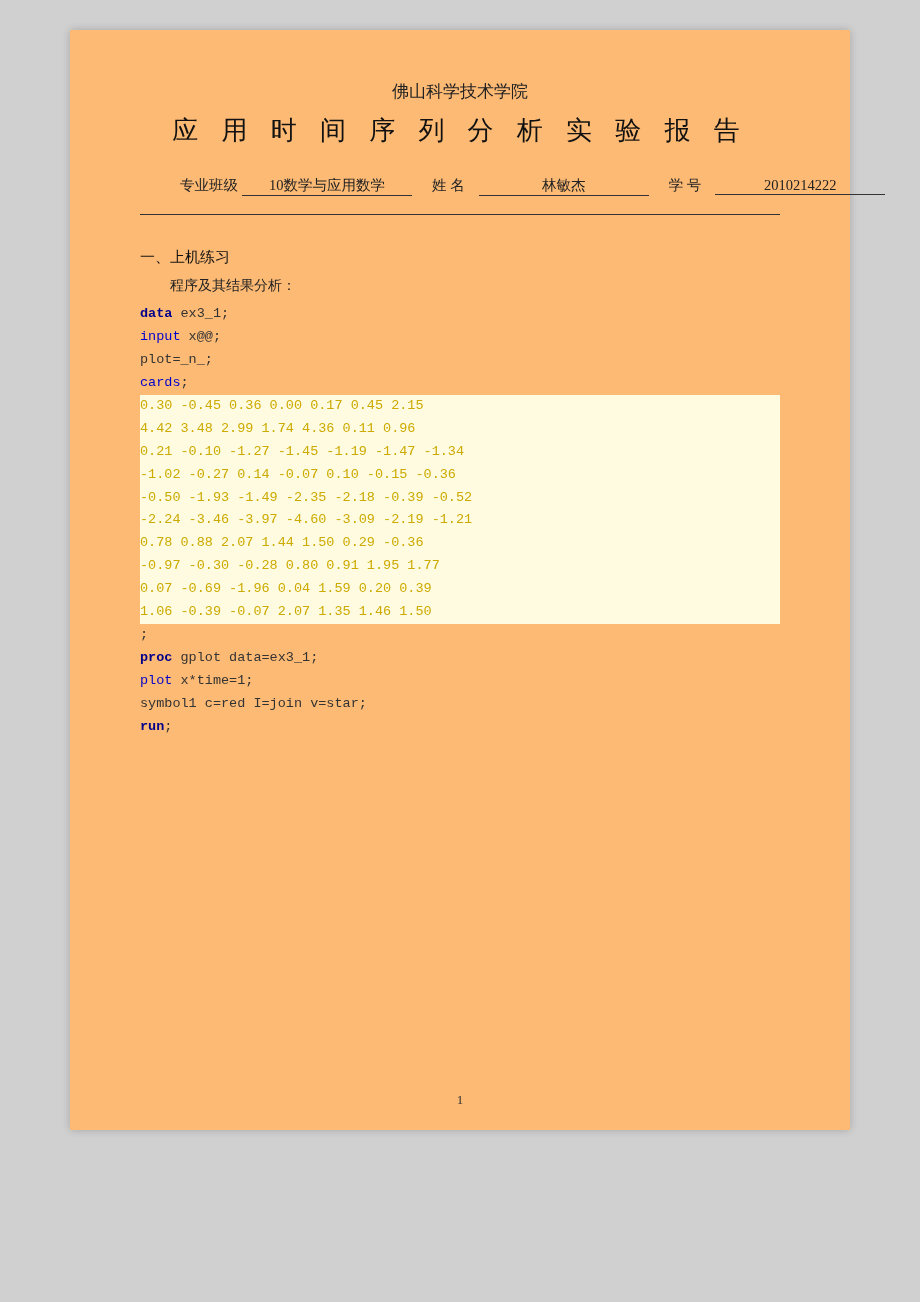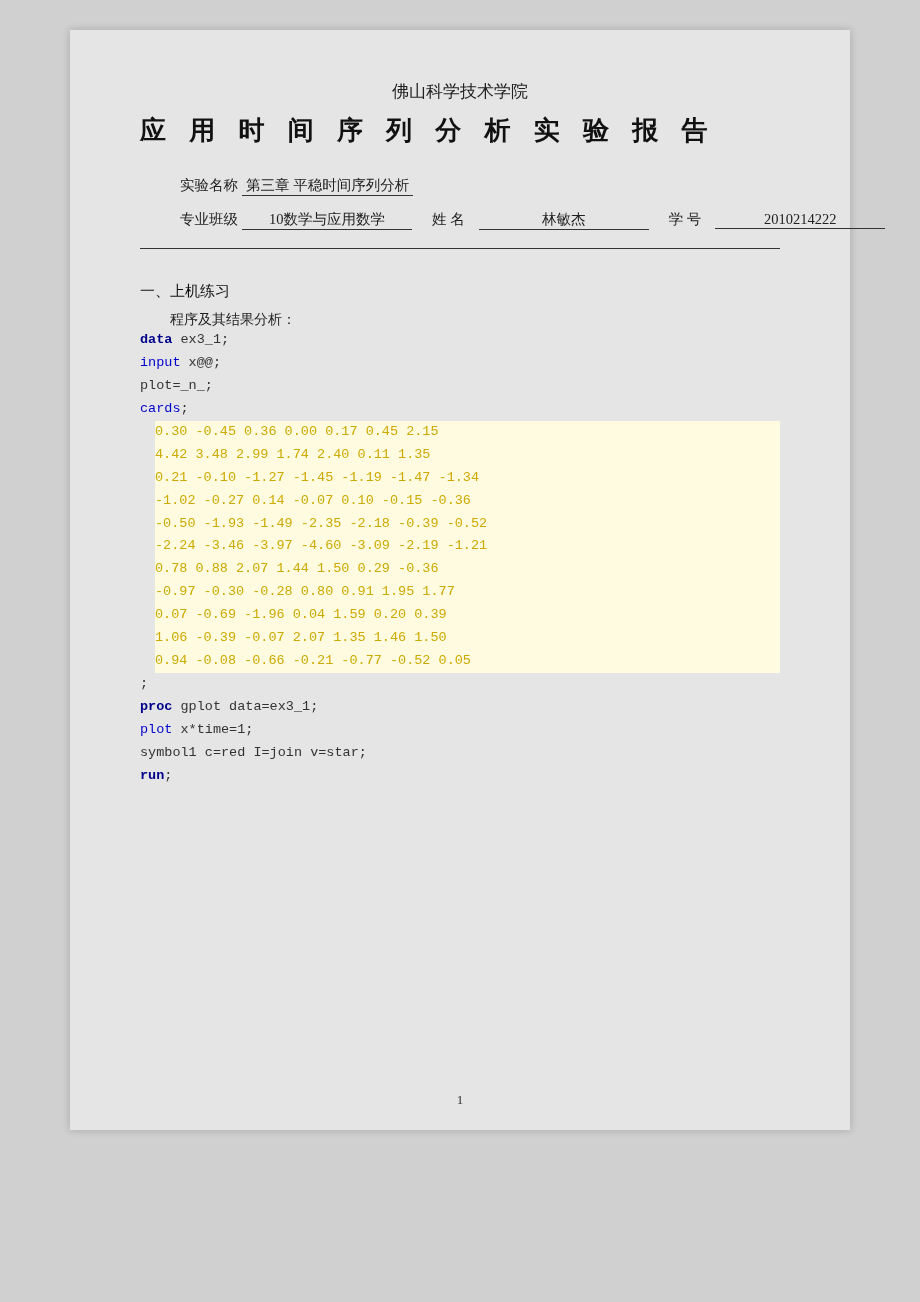--- a/index.html
+++ b/index.html
@@ -6,21 +6,21 @@
     body {
       background: #d0d0d0;
       font-family: "SimSun", "宋体", serif;
       min-height: 1302px;
       display: flex;
       flex-direction: column;
       align-items: center;
       padding: 30px 0 20px 0;
     }
     .page {
-      background: #e5e5e5;
+      background: #fdba74;
       width: 780px;
       min-height: 1100px;
       padding: 50px 70px 60px 70px;
       box-shadow: 0 0 8px rgba(0,0,0,0.2);
       position: relative;
     }
     .page-number {
       position: absolute;
       bottom: 22px;
       left: 50%;
@@ -29,23 +29,23 @@
       color: #333;
     }
     .university-name {
       text-align: center;
       font-size: 17px;
       color: #222;
       margin-bottom: 10px;
       font-family: "SimSun", "宋体", serif;
     }
     .report-title {
-      text-align: left;
+      text-align: center;
       font-size: 26px;
-      font-weight: bold;
+      font-weight: normal;
       color: #111;
       letter-spacing: 8px;
       margin-bottom: 28px;
       font-family: "SimHei", "黑体", sans-serif;
     }
     .info-line {
       display: flex;
       align-items: baseline;
       margin-bottom: 14px;
       font-size: 14.5px;
@@ -72,49 +72,45 @@
     .section-title {
       font-size: 15px;
       color: #111;
       margin-bottom: 10px;
       font-family: "SimSun", "宋体", serif;
       margin-top: 33px;
     }
     .sub-title {
       font-size: 14px;
       color: #222;
-      margin-bottom: 0;
+      margin-bottom: 8px;
       padding-left: 30px;
     }
     .code-block {
       font-family: "Courier New", Courier, monospace;
       font-size: 13.5px;
       line-height: 1.7;
     }
     .kw-blue { color: #00008B; font-weight: bold; }
     .kw-blue2 { color: #0000cc; }
-    .data-yellow { color: #ccaa00; background: #fffbe0; margin-left: 15px; }
+    .data-yellow { color: #ccaa00; background: #fffbe0; }
     .normal { color: #333; }
     .code-line {
       display: block;
     }
   </style>
 </head>
 <body>
 
 <div class="page">
 
   <div class="university-name">佛山科学技术学院</div>
 
   <div class="report-title">应 用 时 间 序 列 分 析 实 验 报 告</div>
 
-  <div class="info-line">
-    <span class="info-label">实验名称</span>
-    <span class="info-value info-gap">第三章  平稳时间序列分析</span>
-  </div>
 
   <div class="info-line">
     <span class="info-label">专业班级</span>
     <span class="info-value info-gap">10数学与应用数学</span>
     <span class="info-label info-gap2">姓 名</span>
     <span class="info-value info-gap">林敏杰</span>
     <span class="info-label info-gap2">学 号</span>
     <span class="info-value">2010214222</span>
   </div>
 
@@ -129,30 +125,29 @@
       <span class="kw-blue">data</span><span class="normal"> ex3_1;</span>
     </span>
     <span class="code-line">
       <span class="kw-blue2">input</span><span class="normal"> x@@;</span>
     </span>
     <span class="code-line normal">plot=_n_;</span>
     <span class="code-line">
       <span class="kw-blue2">cards</span><span class="normal">;</span>
     </span>
     <span class="code-line data-yellow">0.30 -0.45 0.36 0.00 0.17 0.45 2.15</span>
-    <span class="code-line data-yellow">4.42 3.48 2.99 1.74 2.40 0.11 1.35</span>
+    <span class="code-line data-yellow">4.42 3.48 2.99 1.74 4.36 0.11 0.96</span>
     <span class="code-line data-yellow">0.21 -0.10 -1.27 -1.45 -1.19 -1.47 -1.34</span>
     <span class="code-line data-yellow">-1.02 -0.27 0.14 -0.07 0.10 -0.15 -0.36</span>
     <span class="code-line data-yellow">-0.50 -1.93 -1.49 -2.35 -2.18 -0.39 -0.52</span>
     <span class="code-line data-yellow">-2.24 -3.46 -3.97 -4.60 -3.09 -2.19 -1.21</span>
     <span class="code-line data-yellow">0.78 0.88 2.07 1.44 1.50 0.29 -0.36</span>
     <span class="code-line data-yellow">-0.97 -0.30 -0.28 0.80 0.91 1.95 1.77</span>
     <span class="code-line data-yellow">0.07 -0.69 -1.96 0.04 1.59 0.20 0.39</span>
     <span class="code-line data-yellow">1.06 -0.39 -0.07 2.07 1.35 1.46 1.50</span>
-    <span class="code-line data-yellow">0.94 -0.08 -0.66 -0.21 -0.77 -0.52 0.05</span>
     <span class="code-line normal">;</span>
     <span class="code-line">
       <span class="kw-blue">proc</span><span class="normal"> gplot data=ex3_1;</span>
     </span>
     <span class="code-line">
       <span class="kw-blue2">plot</span><span class="normal"> x*time=1;</span>
     </span>
     <span class="code-line normal">symbol1 c=red I=join v=star;</span>
     <span class="code-line">
       <span class="kw-blue">run</span><span class="normal">;</span>

